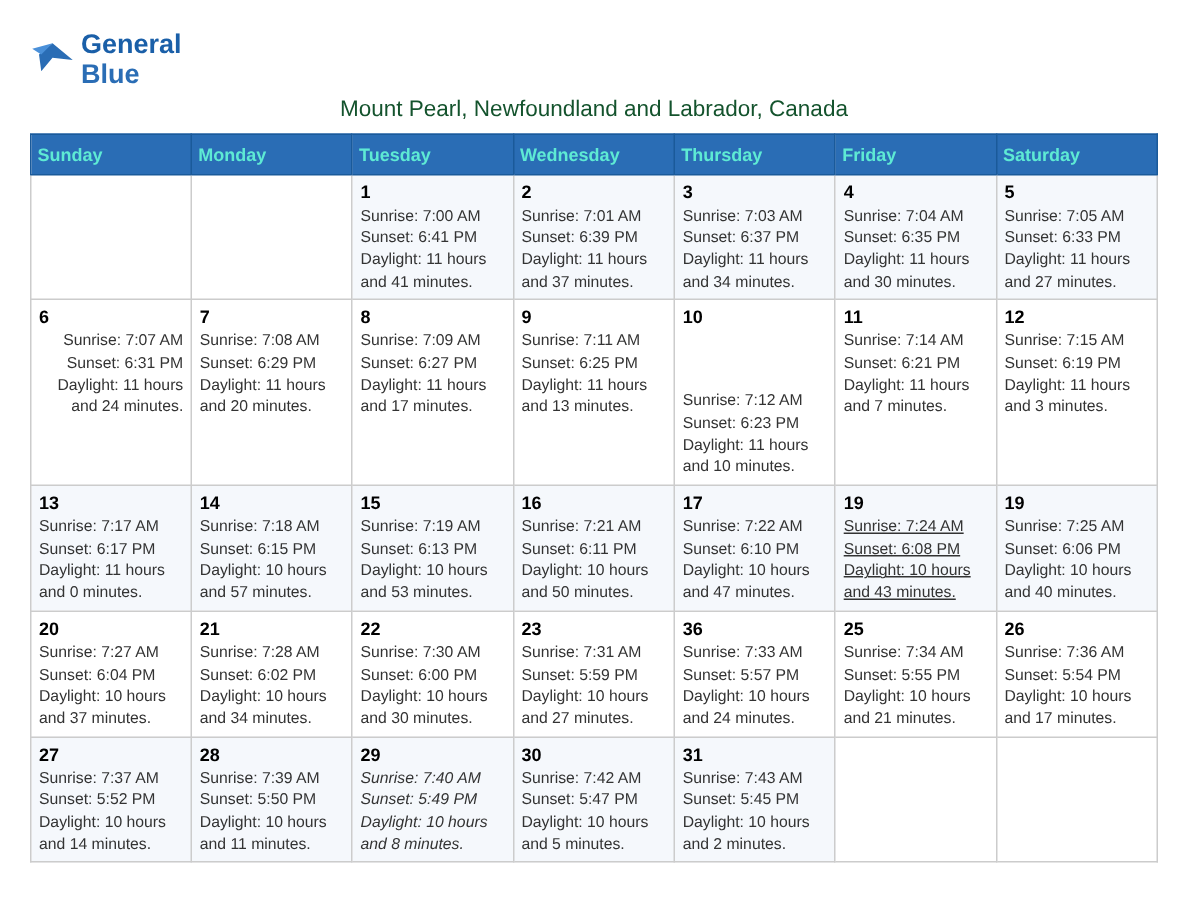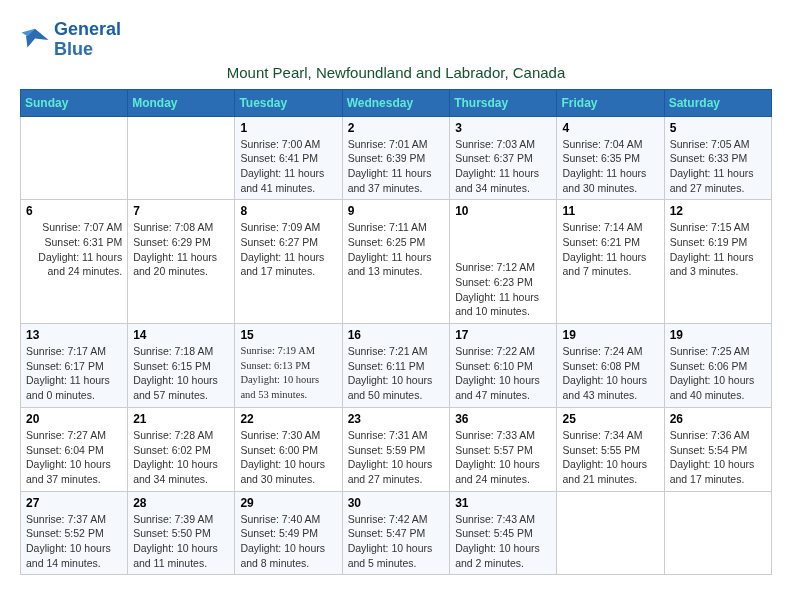--- a/index.html
+++ b/index.html
@@ -204,39 +204,39 @@
 Daylight: 11 hours and 0 minutes.</div>
         </td>
         <td>
           <span class="day-num">14</span>
           <div class="day-info" style="white-space: pre-line;">Sunrise: 7:18 AM
 Sunset: 6:15 PM
 Daylight: 10 hours and 57 minutes.</div>
         </td>
         <td>
           <span class="day-num">15</span>
-          <div class="day-info" style="white-space: pre-line; font-family: Liberation Serif, serif;">Sunrise: 7:19 AM
+          <div class="day-info" style="white-space: pre-line;">Sunrise: 7:19 AM
 Sunset: 6:13 PM
 Daylight: 10 hours and 53 minutes.</div>
         </td>
         <td>
           <span class="day-num">16</span>
           <div class="day-info" style="white-space: pre-line;">Sunrise: 7:21 AM
 Sunset: 6:11 PM
 Daylight: 10 hours and 50 minutes.</div>
         </td>
         <td>
           <span class="day-num">17</span>
           <div class="day-info" style="white-space: pre-line;">Sunrise: 7:22 AM
 Sunset: 6:10 PM
 Daylight: 10 hours and 47 minutes.</div>
         </td>
         <td>
           <span class="day-num">19</span>
-          <div class="day-info" style="white-space: pre-line;">Sunrise: 7:24 AM
+          <div class="day-info" style="white-space: pre-line; text-decoration: underline;">Sunrise: 7:24 AM
 Sunset: 6:08 PM
 Daylight: 10 hours and 43 minutes.</div>
         </td>
         <td>
           <span class="day-num">19</span>
           <div class="day-info" style="white-space: pre-line;">Sunrise: 7:25 AM
 Sunset: 6:06 PM
 Daylight: 10 hours and 40 minutes.</div>
         </td>
       </tr>
@@ -292,21 +292,21 @@
 Daylight: 10 hours and 14 minutes.</div>
         </td>
         <td>
           <span class="day-num">28</span>
           <div class="day-info" style="white-space: pre-line;">Sunrise: 7:39 AM
 Sunset: 5:50 PM
 Daylight: 10 hours and 11 minutes.</div>
         </td>
         <td>
           <span class="day-num">29</span>
-          <div class="day-info" style="white-space: pre-line;">Sunrise: 7:40 AM
+          <div class="day-info" style="white-space: pre-line; font-style: italic;">Sunrise: 7:40 AM
 Sunset: 5:49 PM
 Daylight: 10 hours and 8 minutes.</div>
         </td>
         <td>
           <span class="day-num">30</span>
           <div class="day-info" style="white-space: pre-line;">Sunrise: 7:42 AM
 Sunset: 5:47 PM
 Daylight: 10 hours and 5 minutes.</div>
         </td>
         <td>

